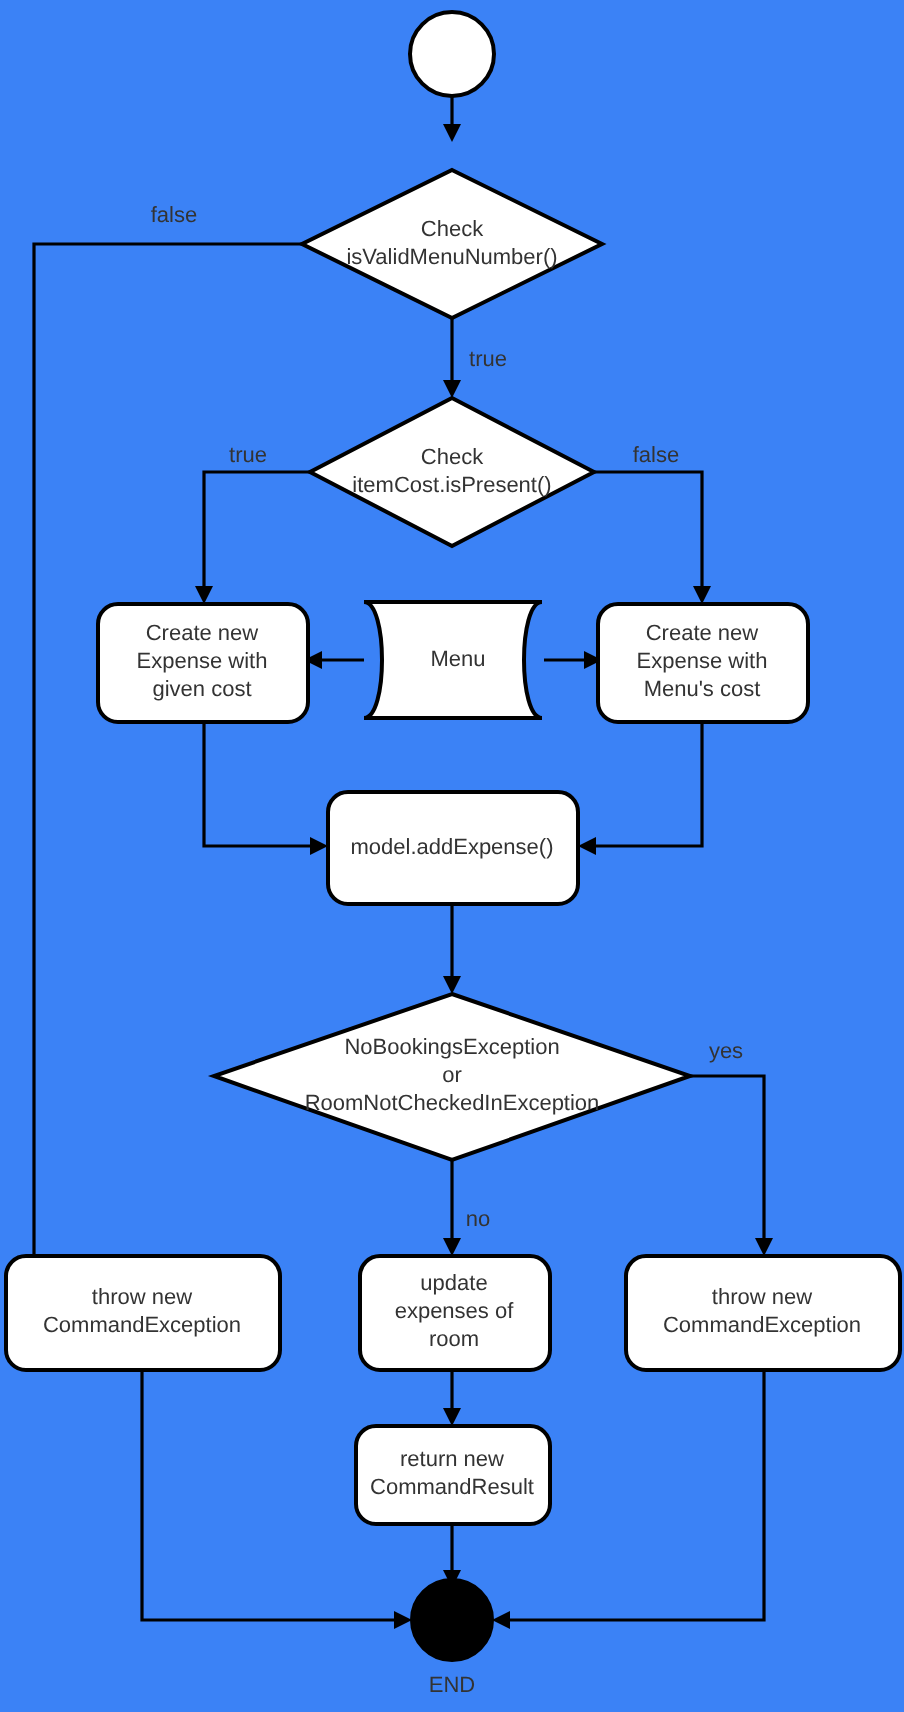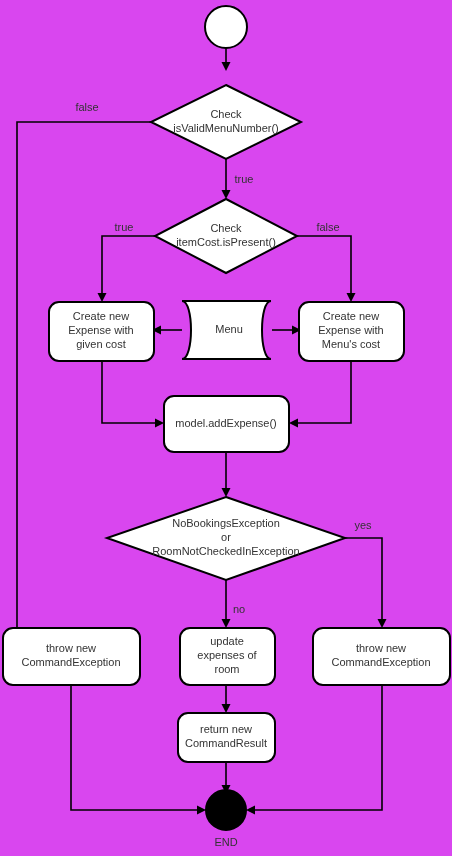--- a/index.html
+++ b/index.html
@@ -4,21 +4,21 @@
 <style>
   html, body {
     margin: 0;
     padding: 0;
     background: #ffffff;
   }
   #canvas {
     position: relative;
     width: 452px;
     height: 856px;
-    background: #d946ef;
+    background: #3b82f6;
     font-family: "Liberation Sans", sans-serif;
     overflow: hidden;
   }
   svg#flow {
     position: absolute;
     left: 0;
     top: 0;
     width: 452px;
     height: 856px;
   }

